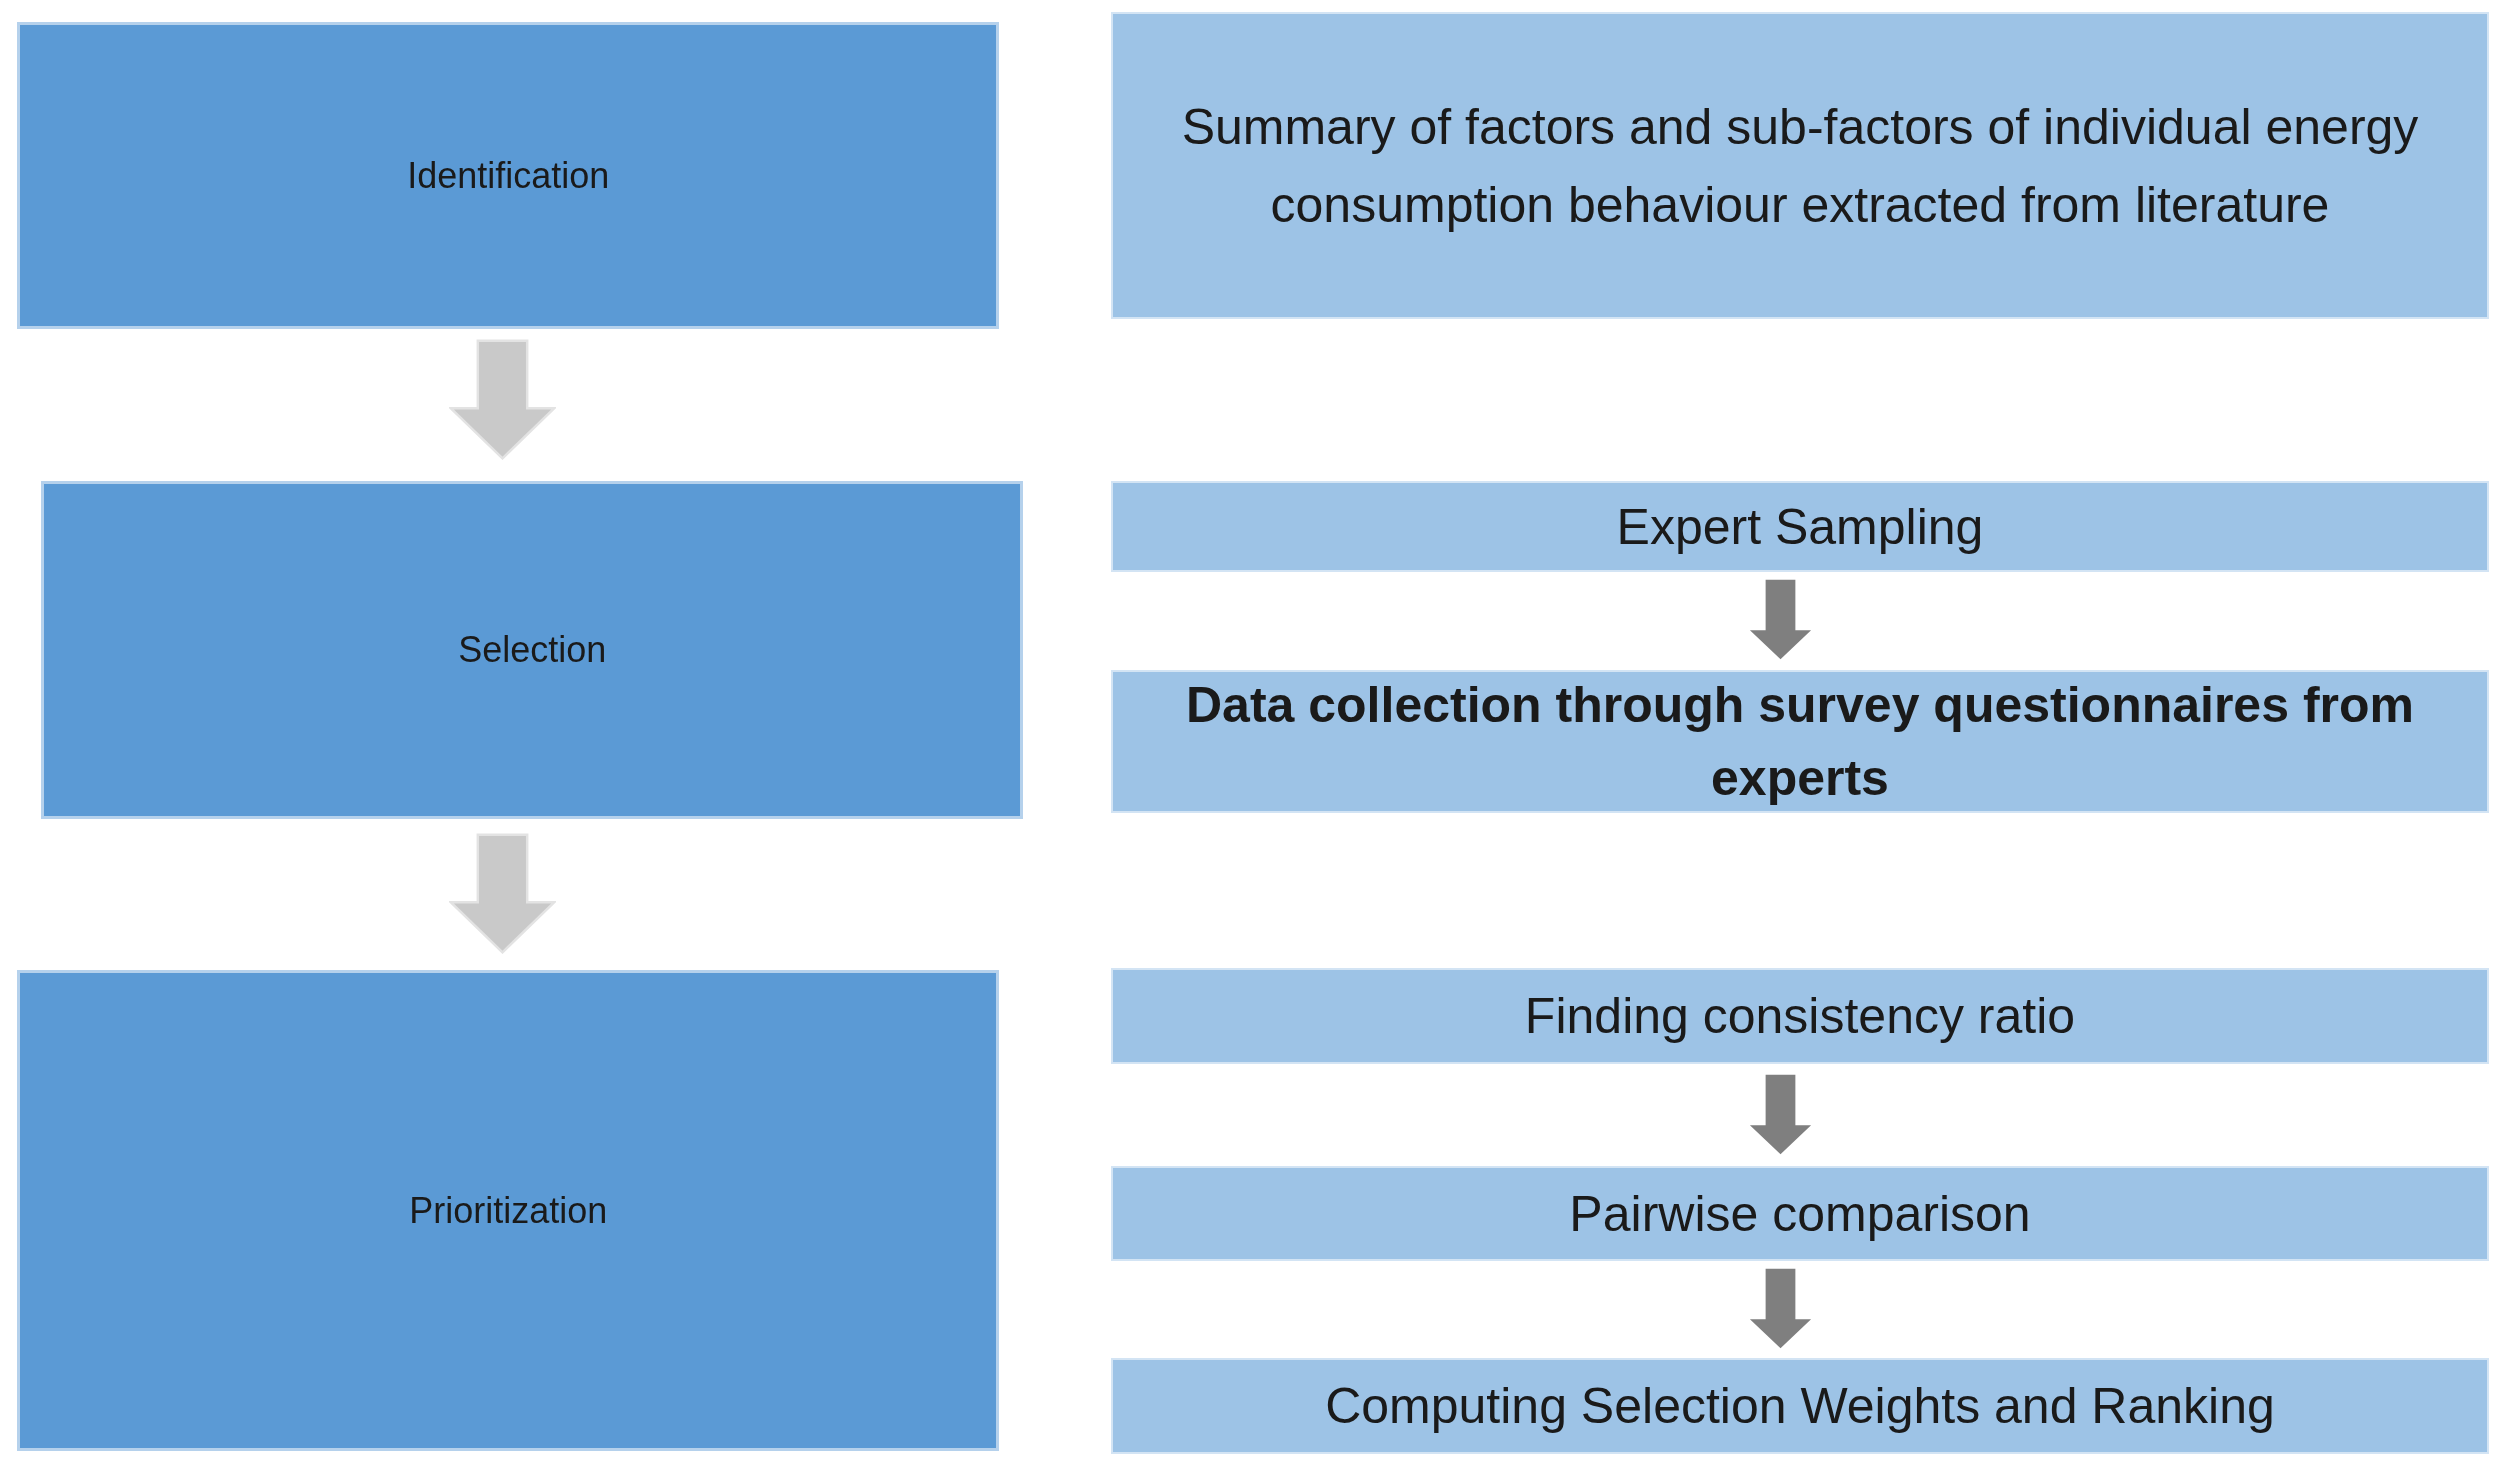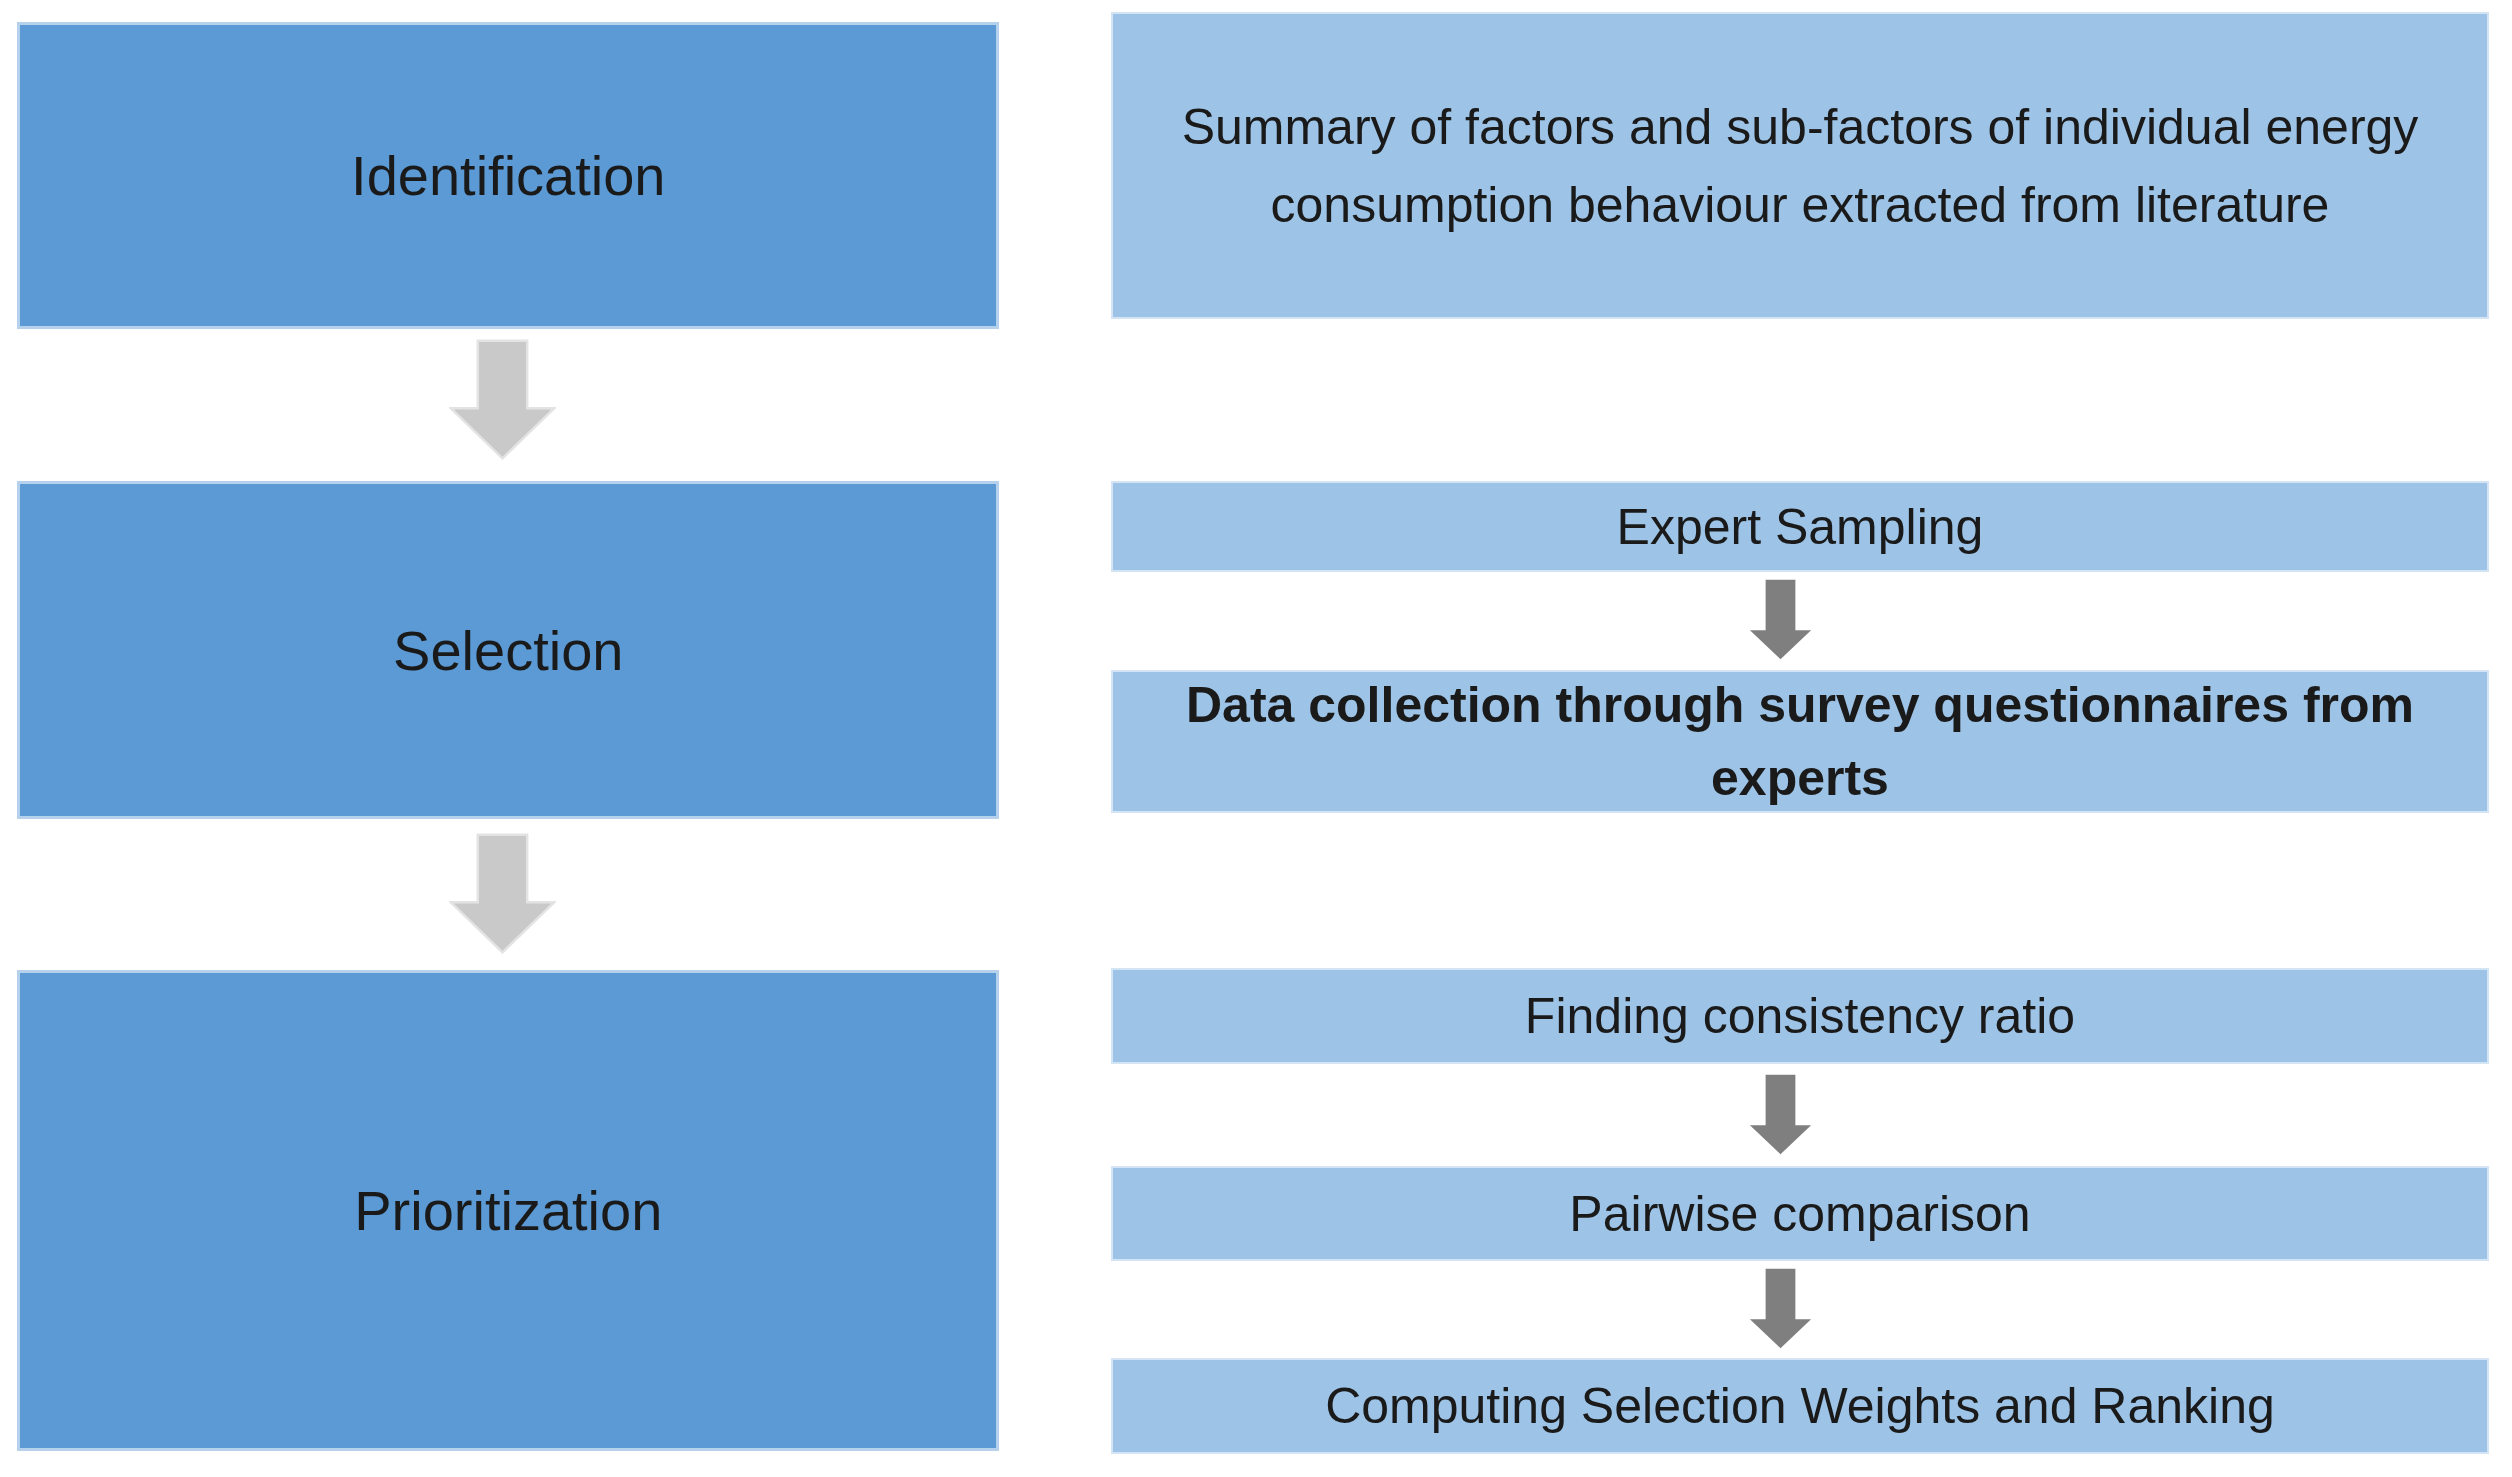--- a/index.html
+++ b/index.html
@@ -26,21 +26,21 @@
     display:flex;
     align-items:center;
     justify-content:center;
     text-align:center;
   }
   .stage-box{
     left:17.3px;
     width:982px;
     background:var(--stage-fill);
     border:3.3px solid rgba(255,255,255,0.55);
-    font-size:56px;
+    font-size:36px;
     justify-content:center;
   }
   .detail-box{
     left:1111px;
     width:1378px;
     background:var(--detail-fill);
     border:2.5px solid rgba(255,255,255,0.55);
     font-size:50px;
   }
   .detail-box.multiline{
@@ -65,21 +65,21 @@
 <div class="canvas">
 
   <div class="box stage-box" style="top:22px;height:307px;">
     <span class="label">Identification</span>
   </div>
 
   <svg class="arrow arrow-big" style="left:449px;top:339px;" width="107" height="121" viewBox="0 0 130 147">
     <polygon points="35,2 95,2 95,84 128,84 65,145 2,84 35,84"></polygon>
   </svg>
 
-  <div class="box stage-box" style="top:481px;height:338px;">
+  <div class="box stage-box" style="top:481px;height:338px;margin-left:24px;">
     <span class="label">Selection</span>
   </div>
 
   <svg class="arrow arrow-big" style="left:449px;top:833px;" width="107" height="121" viewBox="0 0 130 147">
     <polygon points="35,2 95,2 95,84 128,84 65,145 2,84 35,84"></polygon>
   </svg>
 
   <div class="box stage-box" style="top:970px;height:481px;">
     <span class="label">Prioritization</span>
   </div>

